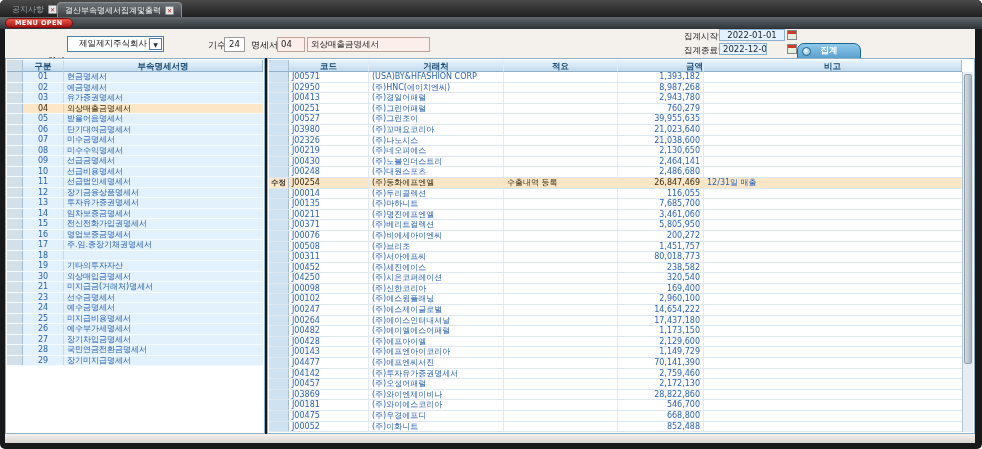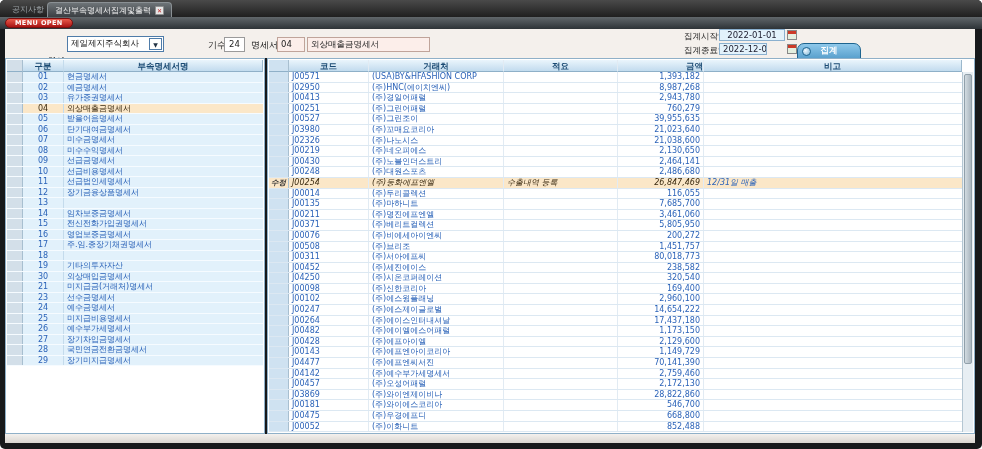--- a/index.html
+++ b/index.html
@@ -5,32 +5,32 @@
   * { box-sizing: border-box; margin: 0; padding: 0; }
   html,body { width: 982px; height: 449px; overflow: hidden; background:#fff; }
   body { font-family: "DejaVu Sans", "Liberation Sans", sans-serif; }
 
   .window { position:relative; width:982px; height:449px; background:#17191b; border-radius:5px; overflow:hidden; }
 
   
   .tabbar { position:absolute; left:0; top:0; right:0; height:17px; background:linear-gradient(#4a4a4a,#1f1f1f); }
   .tab { position:absolute; top:2px; height:15px; display:flex; align-items:center; gap:4px; padding:0 7px; font-size:8px; white-space:nowrap; cursor:default; }
   .tab.inactive { left:5px; color:#9aa0a4; }
-  .tab.active { left:47px; background:linear-gradient(#6e7478,#3a3e42); border:1px solid #8a9094; border-bottom:none; border-radius:4px 4px 0 0; color:#f2f2f2; }
+  .tab.active { left:57px; background:linear-gradient(#6e7478,#3a3e42); border:1px solid #8a9094; border-bottom:none; border-radius:4px 4px 0 0; color:#f2f2f2; }
   .closebox { width:9px; height:9px; background:#e6e6e6; border:1px solid #909090; border-radius:1px; color:#c02020; font-size:6px; line-height:7px; text-align:center; font-weight:bold; }
 
   
   .menubar { position:absolute; left:0; top:17px; right:0; height:12px; background:linear-gradient(#61676b,#2d3337); }
   .badge { position:absolute; left:5px; top:1px; height:10px; padding:0 9px; background:linear-gradient(#ea5a4a,#a81414); border:1px solid #7c0e0e; border-radius:6px; color:#fff; font-size:6.5px; font-weight:bold; line-height:8px; letter-spacing:.4px; }
 
   
   .formarea { position:absolute; left:5px; top:29px; width:970px; height:29px; background:#f4f0ec; }
   .f-label { position:absolute; font-size:9px; color:#222; white-space:nowrap; }
   .selectbox { position:absolute; left:62px; top:7px; width:97px; height:16px; background:#fff; border:1px solid #4f7ca9; display:flex; align-items:center; }
-  .selectbox .sel-text { flex:1; font-size:8.5px; color:#111; padding-left:3px; white-space:nowrap; overflow:hidden; }
+  .selectbox .sel-text { flex:1; font-size:8.5px; color:#111; padding-left:11px; white-space:nowrap; overflow:hidden; }
   .selectbox .sel-arrow { width:13px; height:12px; margin-right:1px; border:1px solid #4f7ca9; background:#fff; font-size:6px; color:#234; text-align:center; line-height:11px; }
   .inp { position:absolute; border:1px solid #9a9a9a; background:#fff; font-size:8.5px; color:#222; line-height:13px; padding:0 3px; white-space:nowrap; overflow:hidden; }
   .inp.pink { background:#fceeea; border-color:#c0a49a; }
   .inp.blue { background:#e3f2fb; border-color:#8ab0cf; color:#223; }
   .cal-icon { position:absolute; width:10px; height:10px; border:1px solid #888; background:linear-gradient(#cc3a28 0 3px, #e4efe0 3px); }
   .btn-agg { position:absolute; left:792px; top:14px; width:64px; height:28px; background:linear-gradient(#8ec8ea,#2e7fb5); border:1px solid #1d648f; border-radius:7px; color:#fff; font-size:8.5px; font-weight:bold; text-align:center; line-height:12px; cursor:pointer; }
   .btn-agg::before { content:""; position:absolute; left:4px; top:2.5px; width:7px; height:7px; border-radius:50%; background:radial-gradient(circle at 35% 35%, #eef8ff, #7db4d4); border:1px solid #1d648f; }
 
   
   .panel { position:absolute; top:58px; background:#fff; border:1px solid #8fb0c8; }
@@ -56,21 +56,21 @@
   .lrow.sel { background:#fbe7c8; }
   .lrow.sel .c-no, .lrow.sel .c-name { color:#3a2a10; }
 
   .r-ind { width:20px; background:#cfe2f1; border-right:1px solid #a8bfd0; padding:0 1px; text-align:center; }
   .r-code { width:80px; border-right:1px solid #e2ebf3; }
   .r-name { width:135px; border-right:1px solid #e2ebf3; }
   .r-desc { width:114px; border-right:1px solid #e2ebf3; }
   .r-amt  { width:86px; text-align:right; border-right:1px solid #e2ebf3; }
   .r-note { flex:1; }
   .rrow.hl { background:#fbe7c8; }
-  .rrow.hl .cell { color:#3a2a10;font-style:italic; }
+  .rrow.hl .cell { color:#3a2a10; }
   .rrow.hl .r-ind { background:#fbe7c8; color:#333; font-weight:bold; font-size:7.5px; }
   .rrow.hl .r-note { color:#2a62b8; }
 
   .vscroll { position:absolute; right:1px; top:13px; bottom:1px; width:11px; background:#e7eef3; border-left:1px solid #b4c6d2; }
   .vthumb { position:absolute; left:1px; right:1px; top:2px; height:290px; background:linear-gradient(90deg,#d2dbe1,#a9b5be); border:1px solid #91a0aa; border-radius:2px; }
 
   .footer { position:absolute; left:5px; top:434px; width:970px; height:9px; background:linear-gradient(#f4f1ee,#d9d5d0); }
 </style>
 </head>
 <body>
@@ -180,20 +180,21 @@
           <div class="cell c-name">선급법인세명세서</div>
         </div>
         <div class="lrow">
           <div class="cell c-ind"></div>
           <div class="cell c-no">12</div>
           <div class="cell c-name">장기금융상품명세서</div>
         </div>
         <div class="lrow">
           <div class="cell c-ind"></div>
           <div class="cell c-no">13</div>
+          <div class="cell c-name">투자유가증권명세서</div>
         </div>
         <div class="lrow">
           <div class="cell c-ind"></div>
           <div class="cell c-no">14</div>
           <div class="cell c-name">임차보증금명세서</div>
         </div>
         <div class="lrow">
           <div class="cell c-ind"></div>
           <div class="cell c-no">15</div>
           <div class="cell c-name">전신전화가입권명세서</div>
@@ -495,21 +496,21 @@
           <div class="cell r-ind"></div>
           <div class="cell r-code">J04477</div>
           <div class="cell r-name">(주)에프엔씨서진</div>
           <div class="cell r-desc"></div>
           <div class="cell r-amt">70,141,390</div>
           <div class="cell r-note"></div>
         </div>
         <div class="rrow">
           <div class="cell r-ind"></div>
           <div class="cell r-code">J04142</div>
-          <div class="cell r-name">(주)예수부가세명세서</div>
+          <div class="cell r-name">(주)투자유가증권명세서</div>
           <div class="cell r-desc"></div>
           <div class="cell r-amt">2,759,460</div>
           <div class="cell r-note"></div>
         </div>
         <div class="rrow">
           <div class="cell r-ind"></div>
           <div class="cell r-code">J00457</div>
           <div class="cell r-name">(주)오성어패럴</div>
           <div class="cell r-desc"></div>
           <div class="cell r-amt">2,172,130</div>

